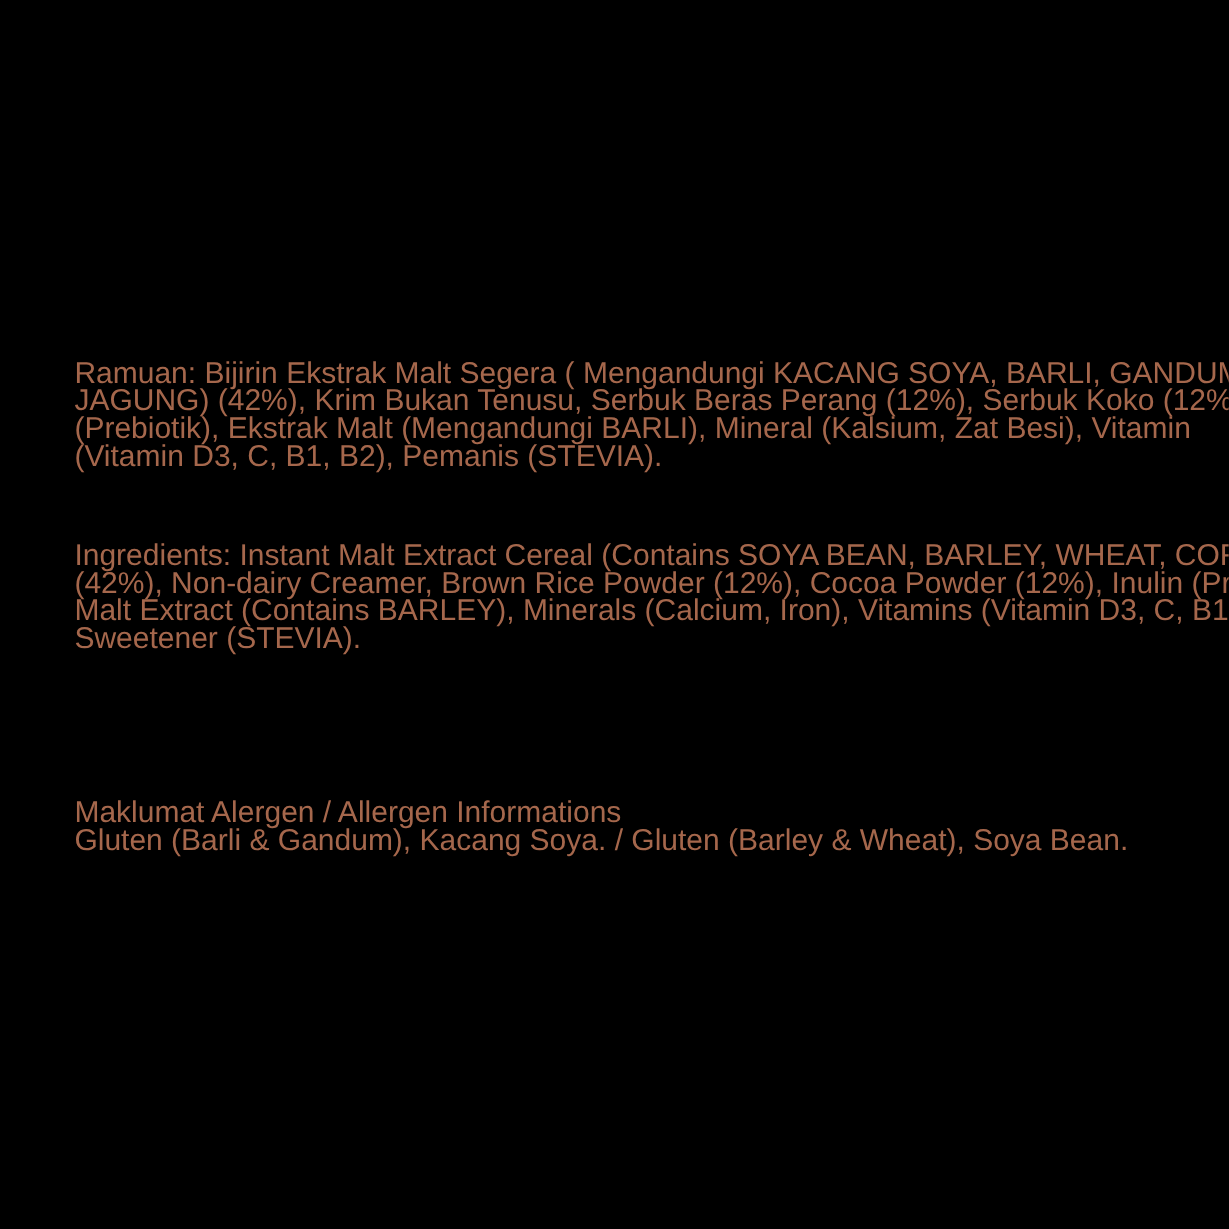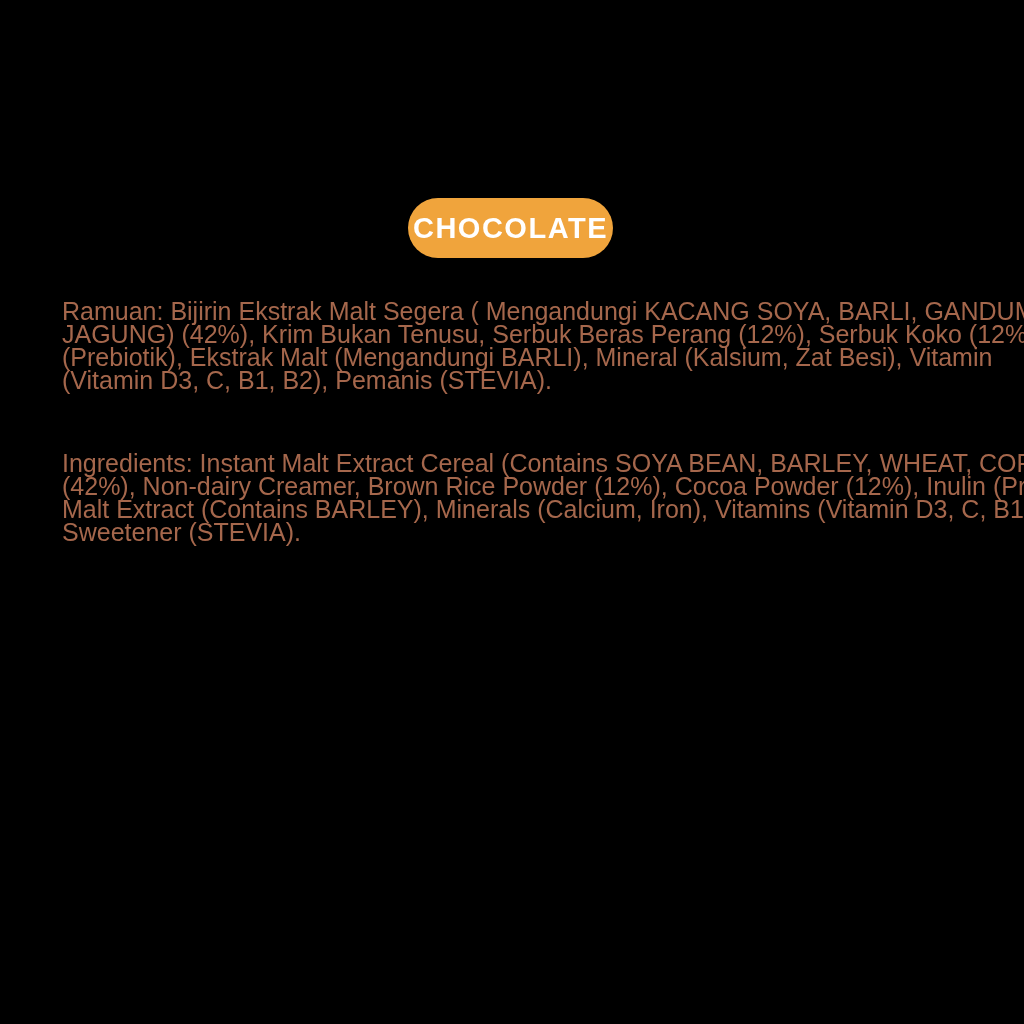--- a/index.html
+++ b/index.html
@@ -46,30 +46,29 @@
   .para-english  { top: 452px; }
   .para-chinese  { top: 556px; line-height: 28px; }
   .para-allergen { top: 666px; }
   .para-factory  { top: 746px; }
 </style>
 </head>
 <body>
 
 <div class="canvas">
 
-  <div class="badge">
-    <span>CHOCOLATE</span>
-  </div>
 
   <div class="para para-malay">Ramuan: Bijirin Ekstrak Malt Segera ( Mengandungi KACANG SOYA, BARLI, GANDUM,
 JAGUNG) (42%), Krim Bukan Tenusu, Serbuk Beras Perang (12%), Serbuk Koko (12%), Inulin
 (Prebiotik), Ekstrak Malt (Mengandungi BARLI), Mineral (Kalsium, Zat Besi), Vitamin
 (Vitamin D3, C, B1, B2), Pemanis (STEVIA).</div>
 
   <div class="para para-english">Ingredients: Instant Malt Extract Cereal (Contains SOYA BEAN, BARLEY, WHEAT, CORN)
 (42%), Non-dairy Creamer, Brown Rice Powder (12%), Cocoa Powder (12%), Inulin (Prebiotics),
 Malt Extract (Contains BARLEY), Minerals (Calcium, Iron), Vitamins (Vitamin D3, C, B1, B2),
 Sweetener (STEVIA).</div>
 
 
+  <div class="para para-allergen">Maklumat Alergen / Allergen Informations
+Gluten (Barli &amp; Gandum), Kacang Soya. / Gluten (Barley &amp; Wheat), Soya Bean.</div>
 
 
 </div>
 
 </body></html>

